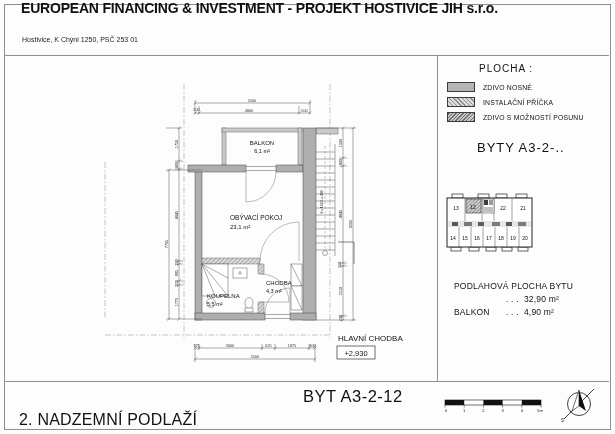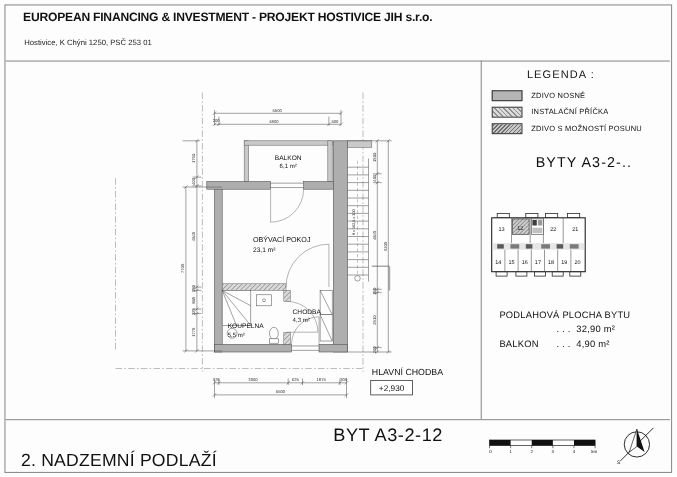--- a/index.html
+++ b/index.html
@@ -6,51 +6,51 @@
   body{
     width:615px;height:434px;position:relative;overflow:hidden;
     background:#fdfdfd;color:#111;
     font-family:"Liberation Sans", sans-serif;
     -webkit-font-smoothing:none;
   }
   .abs{position:absolute;}
   .sheet-border{left:4px;top:4px;width:605px;height:424px;border:1px solid #8f8f8f;}
   .hrule{height:1px;background:#8f8f8f;}
   .vrule{width:1px;background:#8f8f8f;}
-  .title{left:21px;top:10px;font-size:11px;font-weight:bold;letter-spacing:-0.2px;white-space:nowrap;text-align:right;}
+  .title{left:21px;top:0;font-size:14px;font-weight:bold;letter-spacing:-0.2px;white-space:nowrap;text-align:right;}
   .address{left:22px;top:36px;font-size:7px;color:#222;}
   .legend-heading{left:479px;top:63px;font-size:10px;letter-spacing:1px;}
   .legend-item{display:flex;align-items:center;}
   .swatch{width:26px;height:8px;border:1px solid #3c3c3c;flex:none;}
   .swatch-solid{background:#b5b5b5;}
   .swatch-hatch{background:repeating-linear-gradient(45deg,#8f8f8f 0 1px,#dcdcdc 1px 3px);}
   .swatch-hatch-dense{background:repeating-linear-gradient(-45deg,#6f6f6f 0 1px,#c8c8c8 1px 2.5px);}
   .legend-label{font-size:6.8px;margin-left:8px;white-space:nowrap;letter-spacing:0.2px;}
-  .byty-heading{left:477px;top:140px;font-size:13px;letter-spacing:1px;white-space:nowrap;margin-left:10px;}
+  .byty-heading{left:477px;top:140px;font-size:13px;letter-spacing:1px;white-space:nowrap;}
   .area-label{font-size:8.5px;letter-spacing:0.2px;white-space:nowrap;}
   .footer-floor{left:19px;top:388px;font-size:16px;letter-spacing:0.2px;white-space:nowrap;margin-top:23px;}
   .footer-unit{left:303px;top:387px;font-size:16.5px;letter-spacing:0.5px;white-space:nowrap;}
   svg text{font-family:"Liberation Sans", sans-serif;fill:#111;}
   svg .dimtxt{fill:#333;font-size:3.8px;}
   svg .dimline{stroke:#555;stroke-width:0.5;fill:none;}
   svg .thin{stroke:#555;stroke-width:0.5;fill:none;}
   svg .door{stroke:#777;stroke-width:0.5;fill:none;}
 </style>
 </head>
 <body>
 
 <div class="abs sheet-border"></div>
 <div class="abs hrule" style="left:5px;top:55px;width:604px;"></div>
 <div class="abs vrule" style="left:437px;top:55px;height:326px;"></div>
 <div class="abs hrule" style="left:5px;top:381px;width:604px;"></div>
 
 <div class="abs title">EUROPEAN FINANCING &amp; INVESTMENT - PROJEKT HOSTIVICE JIH s.r.o.</div>
 <div class="abs address">Hostivice, K Chýni 1250, PSČ 253 01</div>
 
-<div class="abs legend-heading">LEGENDA :</div>
+<div class="abs legend-heading">PLOCHA :</div>
 <div class="abs legend-item" style="left:447px;top:82px;">
   <span class="swatch swatch-solid"></span>
   <span class="legend-label">ZDIVO NOSNÉ</span>
 </div>
 <div class="abs legend-item" style="left:447px;top:97px;">
   <span class="swatch swatch-hatch"></span>
   <span class="legend-label">INSTALAČNÍ PŘÍČKA</span>
 </div>
 <div class="abs legend-item" style="left:447px;top:112px;">
   <span class="swatch swatch-hatch-dense"></span>

